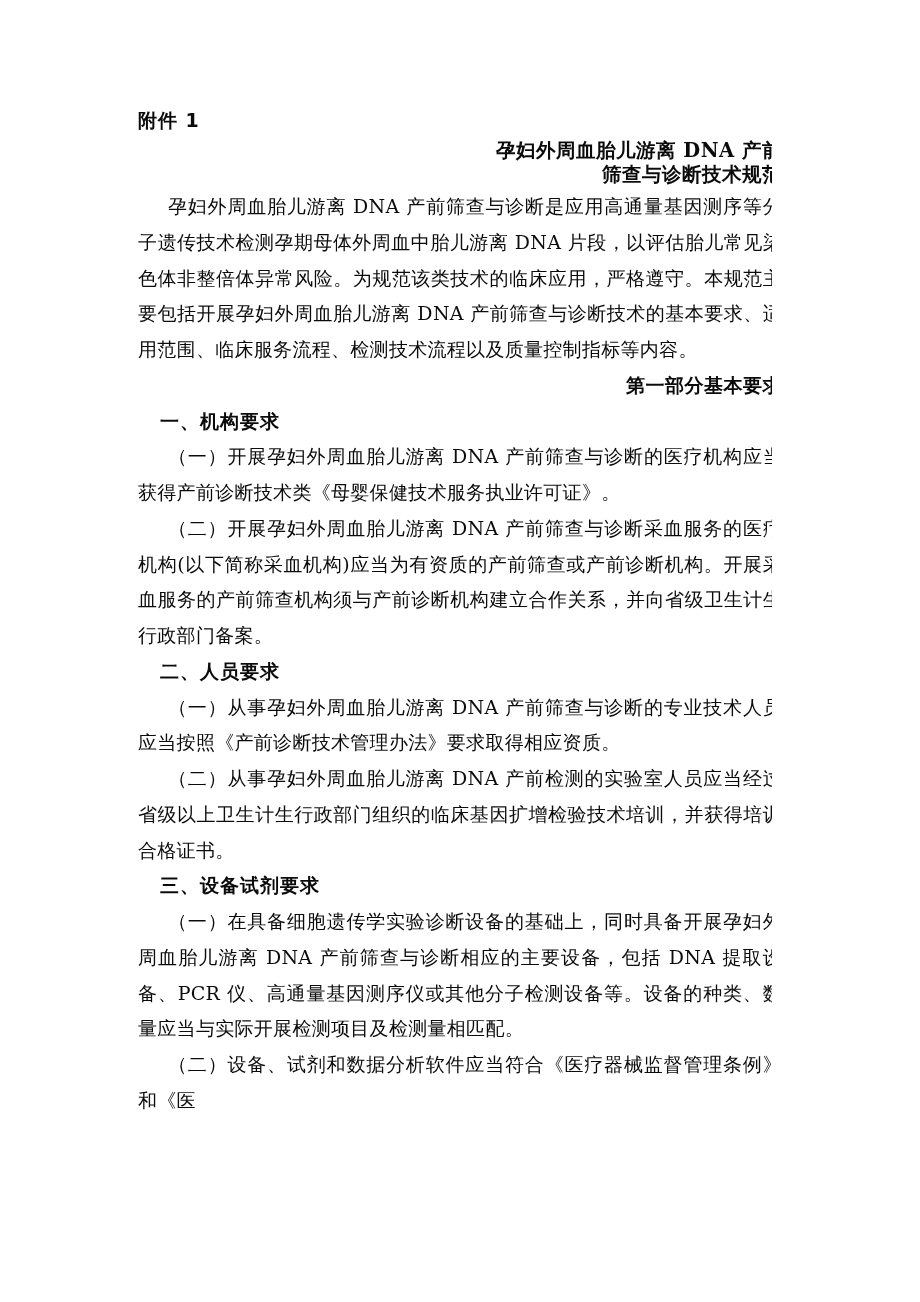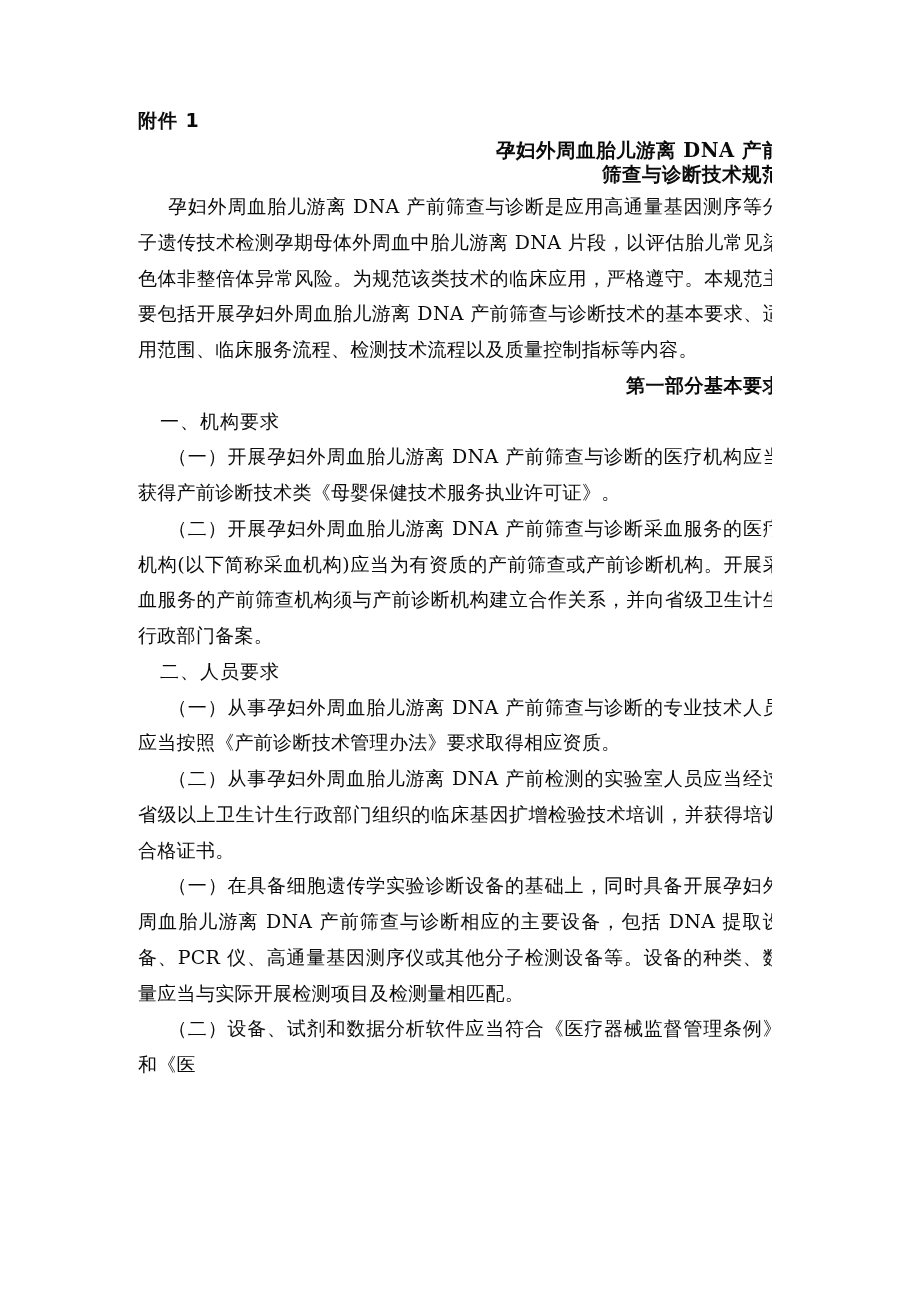--- a/index.html
+++ b/index.html
@@ -54,21 +54,21 @@
   }
   .doc-body p.indent { text-indent: 30px; }
   .doc-body p.noindent { text-indent: 0; }
   .doc-body p.section-title {
     text-align: right;
     text-indent: 0;
     font-weight: bold;
     letter-spacing: 0.5px;
   }
   .doc-body p.heading {
-    font-weight: normal;
+    font-weight: bold;
     text-indent: 22px;
     text-align: left;
     font-family: "DejaVu Sans", "Liberation Sans", sans-serif;
     font-size: 19px;
     letter-spacing: 1px;
   }
 </style>
 </head>
 <body>
 
@@ -84,17 +84,18 @@
   <div class="doc-body">
 
   <p class="para indent">孕妇外周血胎儿游离 DNA 产前筛查与诊断是应用高通量基因测序等分子遗传技术检测孕期母体外周血中胎儿游离 DNA 片段，以评估胎儿常见染色体非整倍体异常风险。为规范该类技术的临床应用，严格遵守。本规范主要包括开展孕妇外周血胎儿游离 DNA 产前筛查与诊断技术的基本要求、适用范围、临床服务流程、检测技术流程以及质量控制指标等内容。</p>
       <p class="section-title">第一部分基本要求</p>
       <p class="heading">一、机构要求</p>
       <p class="para indent">（一）开展孕妇外周血胎儿游离 DNA 产前筛查与诊断的医疗机构应当获得产前诊断技术类《母婴保健技术服务执业许可证》。</p>
       <p class="para indent">（二）开展孕妇外周血胎儿游离 DNA 产前筛查与诊断采血服务的医疗机构(以下简称采血机构)应当为有资质的产前筛查或产前诊断机构。开展采血服务的产前筛查机构须与产前诊断机构建立合作关系，并向省级卫生计生行政部门备案。</p>
       <p class="heading">二、人员要求</p>
       <p class="para indent">（一）从事孕妇外周血胎儿游离 DNA 产前筛查与诊断的专业技术人员应当按照《产前诊断技术管理办法》要求取得相应资质。</p>
       <p class="para indent">（二）从事孕妇外周血胎儿游离 DNA 产前检测的实验室人员应当经过省级以上卫生计生行政部门组织的临床基因扩增检验技术培训，并获得培训合格证书。</p>
+      <p class="heading">三、设备试剂要求</p>
       <p class="para indent">（一）在具备细胞遗传学实验诊断设备的基础上，同时具备开展孕妇外周血胎儿游离 DNA 产前筛查与诊断相应的主要设备，包括 DNA 提取设备、PCR 仪、高通量基因测序仪或其他分子检测设备等。设备的种类、数量应当与实际开展检测项目及检测量相匹配。</p>
       <p class="para indent">（二）设备、试剂和数据分析软件应当符合《医疗器械监督管理条例》和《医</p>
     </div>
 
 </div>
 
 </body></html>

